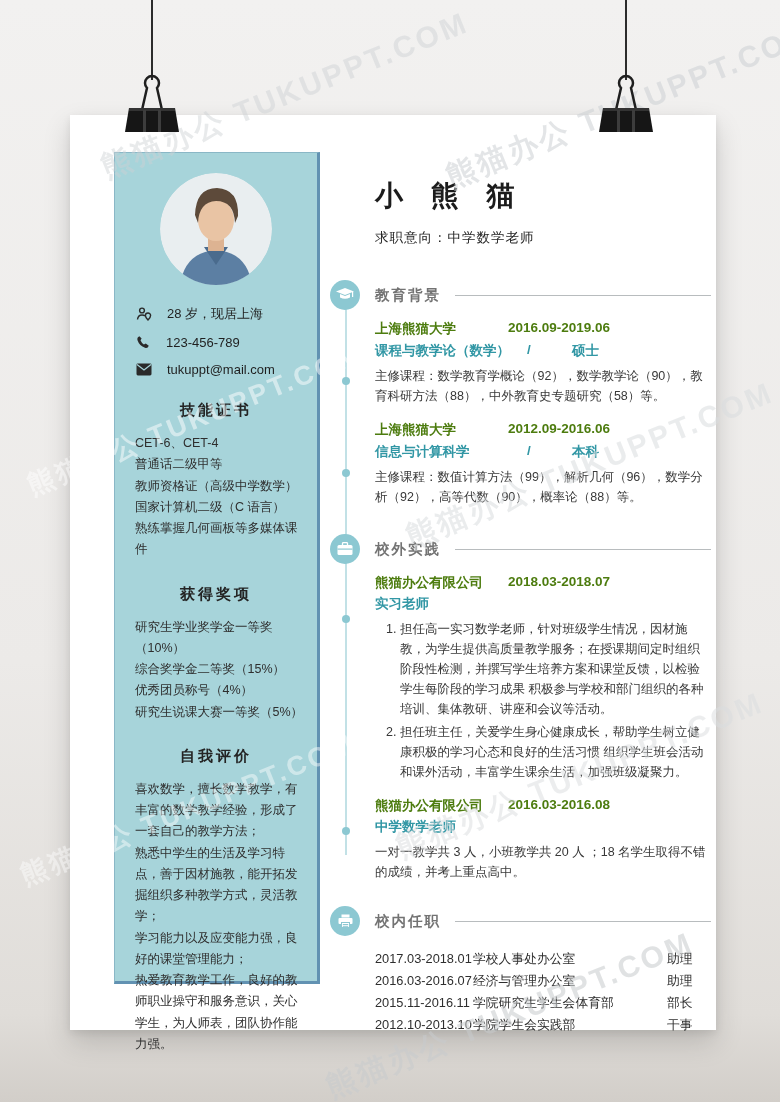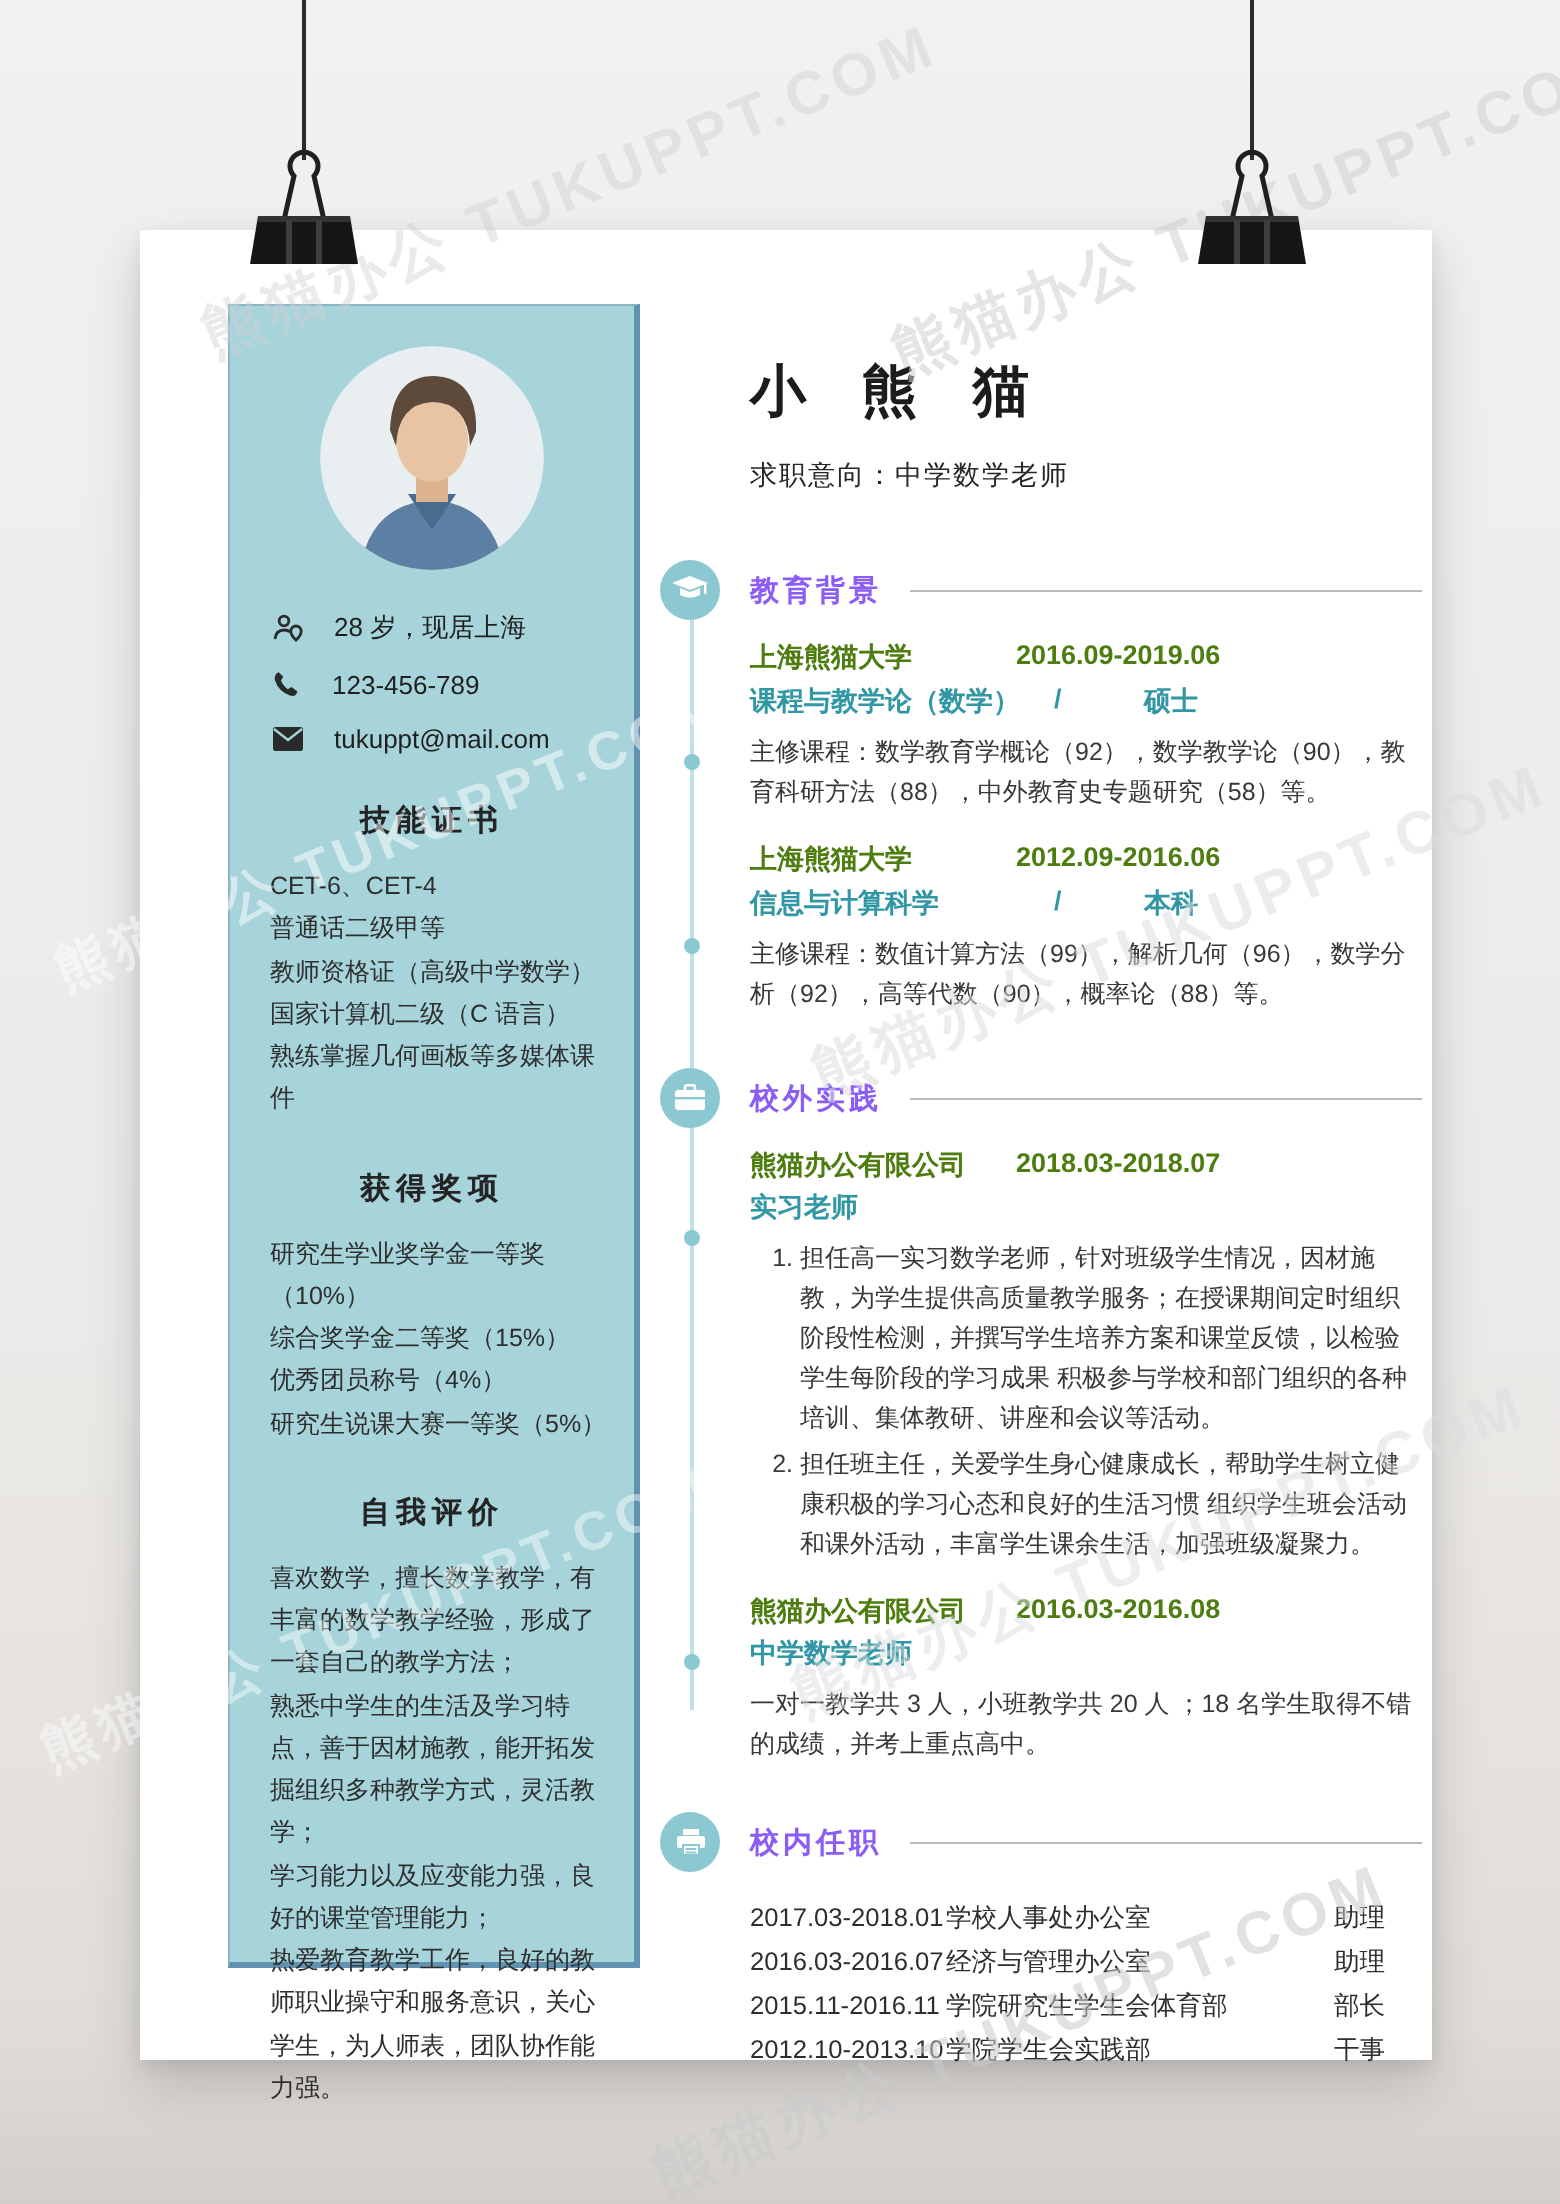--- a/index.html
+++ b/index.html
@@ -40,21 +40,21 @@
   .main { position:absolute; left:305px; top:62px; width:336px; }
   .name { font-size:28px; font-weight:bold; color:#1c1c1c; letter-spacing:10px; }
   .intent { margin-top:14px; font-size:13.5px; color:#262626; letter-spacing:1px; }
   .timeline { position:absolute; left:-30px; top:122px; width:2px; height:556px; background:#c2e1e6; }
   .tl-dot { position:absolute; left:-33px; width:8px; height:8px; border-radius:50%; background:#8cc8d2; }
 
   .section { position:relative; }
   .sec-head { display:flex; align-items:center; }
   .sec-icon { position:absolute; left:-45px; top:-6px; width:30px; height:30px; border-radius:50%;
               background:#8cc8d2; display:flex; align-items:center; justify-content:center; }
-  .sec-title { font-size:14.5px; font-weight:bold; color:#8b5cf6; letter-spacing:2px; white-space:nowrap; }
+  .sec-title { font-size:14.5px; font-weight:bold; color:#737373; letter-spacing:2px; white-space:nowrap; }
   .sec-rule { flex:1; height:1px; background:#b8bcbe; margin-left:14px; }
 
   .entry-head { position:relative; margin-top:15px; font-size:13.5px; font-weight:bold; color:#4d7c0f; }
   .entry-head .period { position:absolute; left:133px; top:0; }
   .degree-row { position:relative; margin-top:4px; font-size:13.5px; font-weight:bold; color:#3297a5; height:18px; }
   .degree-row .slash { position:absolute; left:152px; }
   .degree-row .degree { position:absolute; left:197px; }
   .role-row { margin-top:3px; font-size:13.5px; font-weight:bold; color:#3297a5; }
   .desc { margin-top:6px; font-size:12.5px; line-height:1.6; color:#383838; }
   .num-list { margin:6px 0 0; padding-left:25px; }

